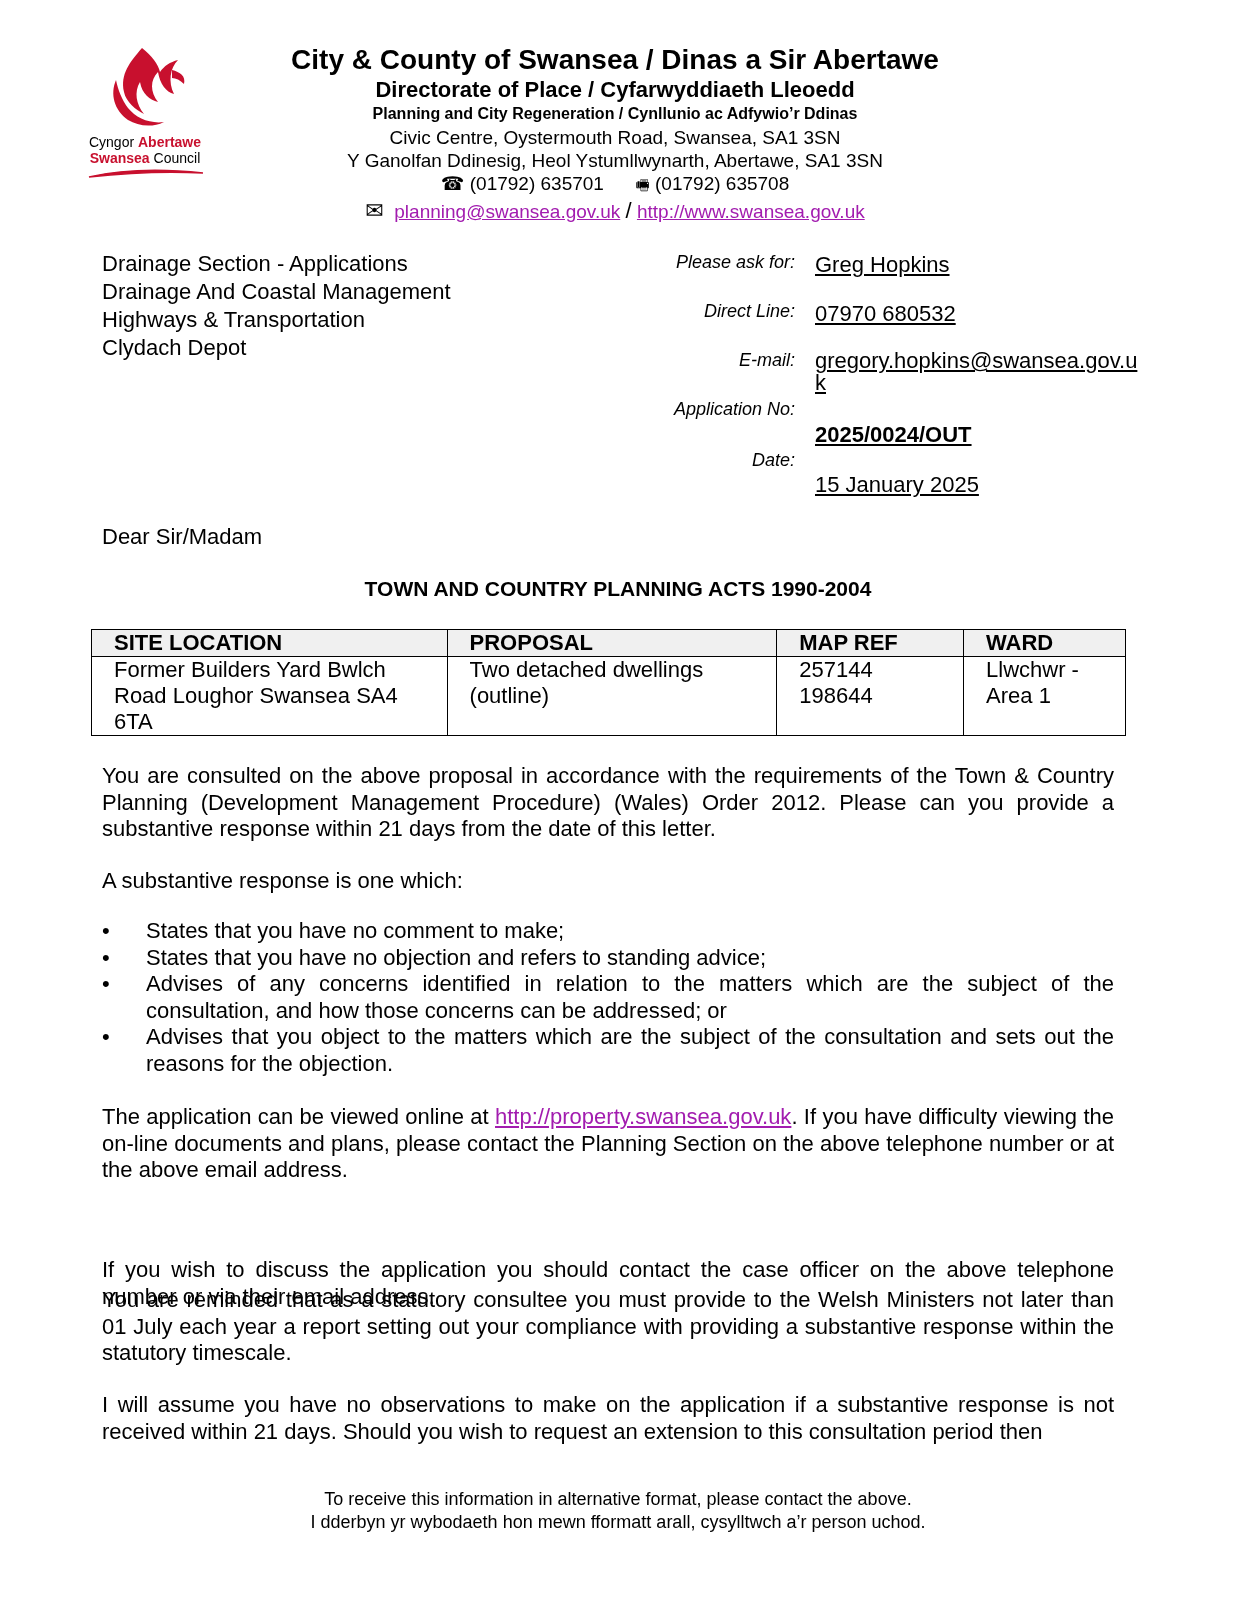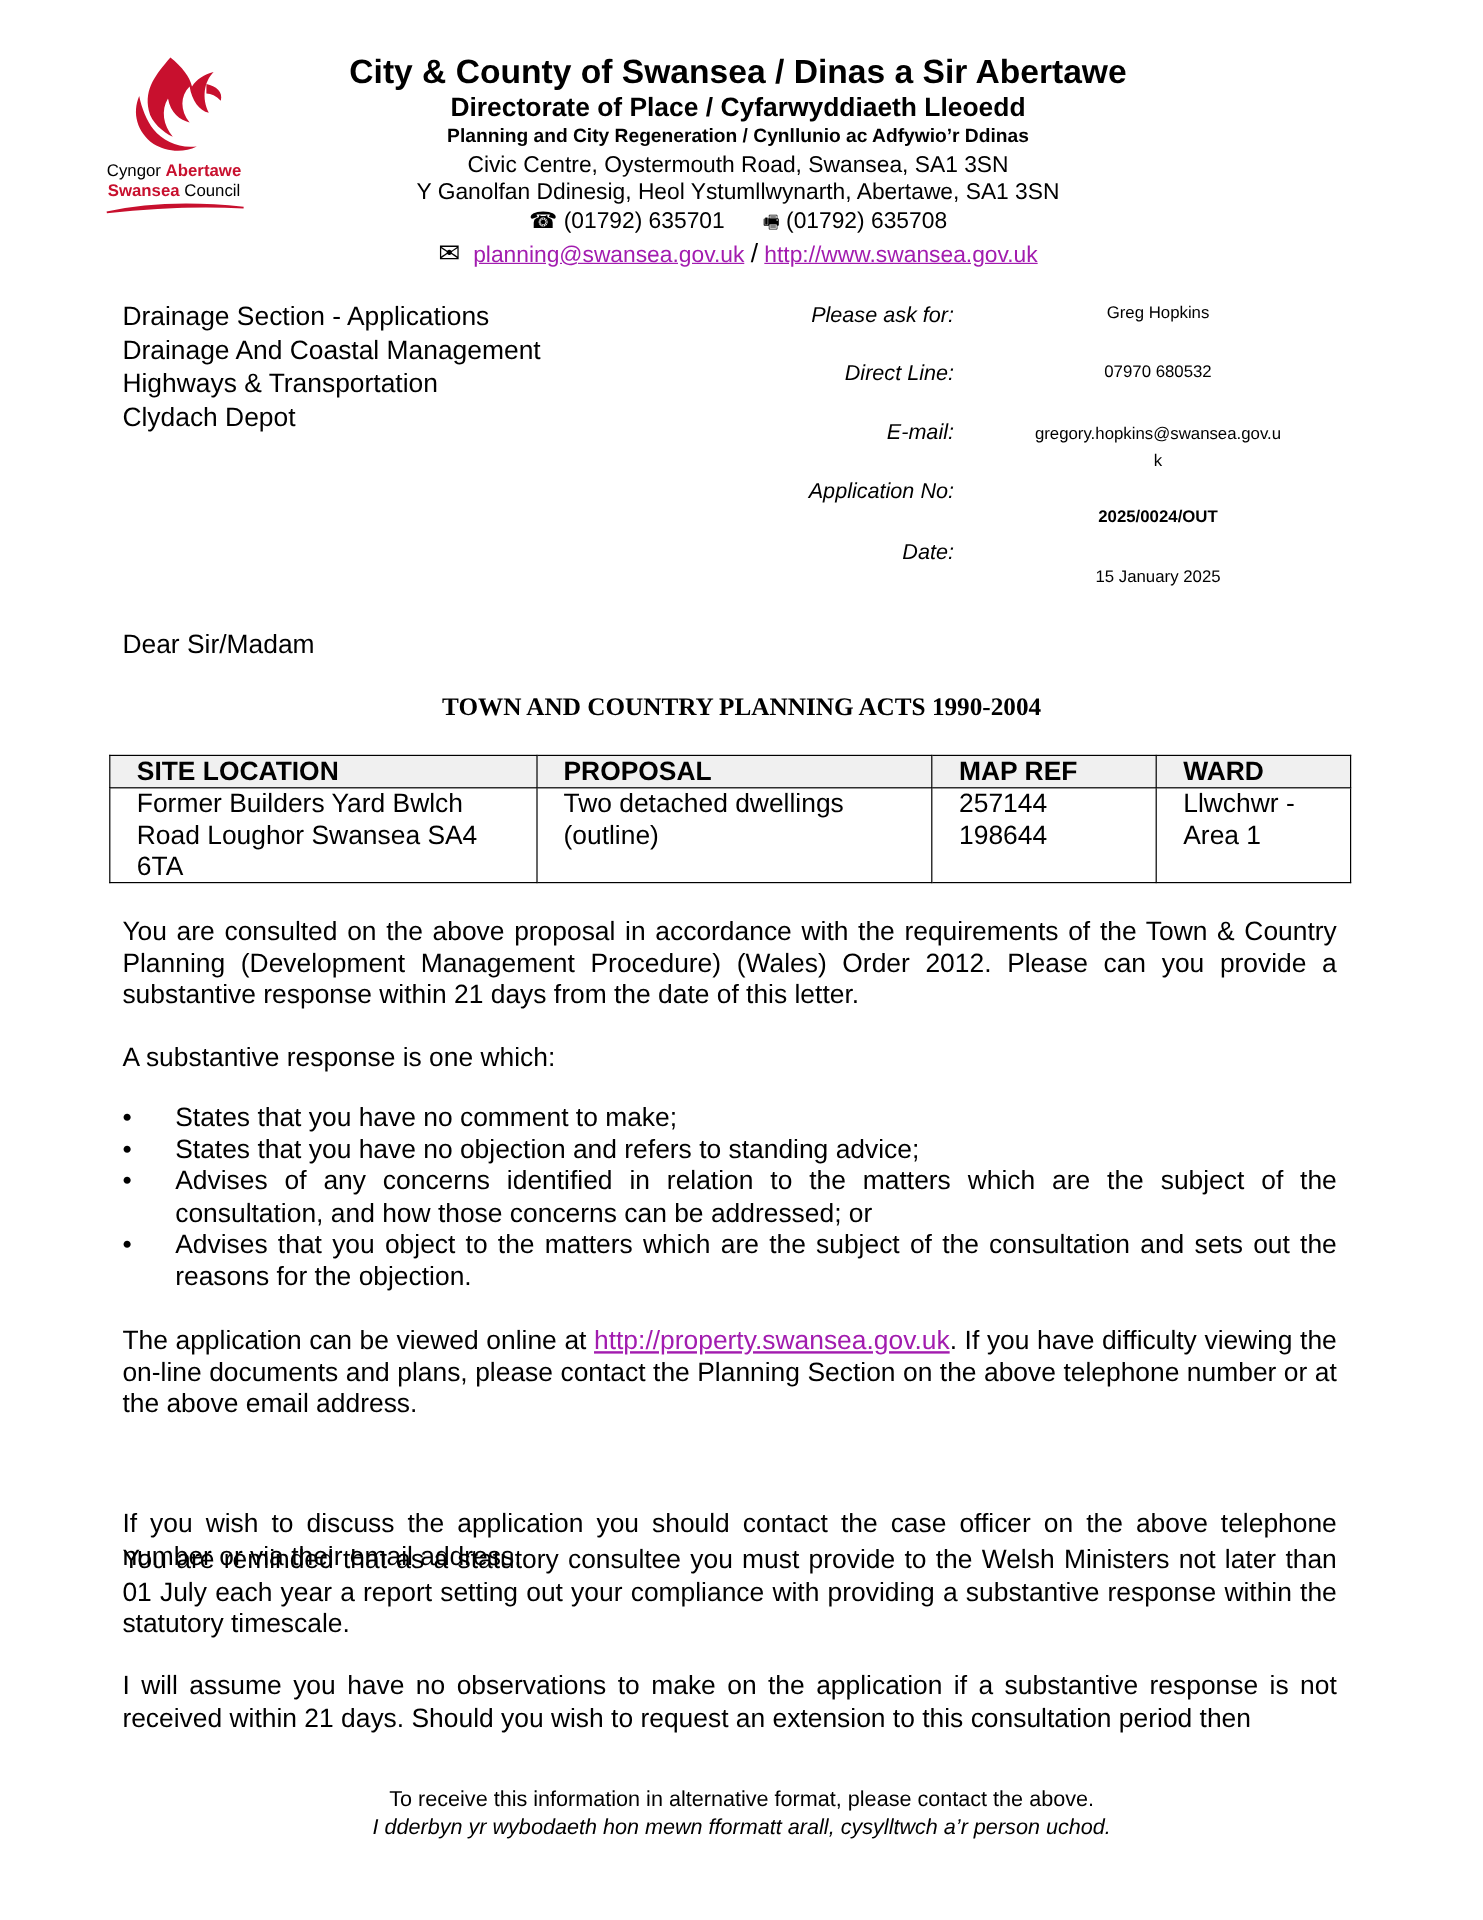--- a/index.html
+++ b/index.html
@@ -13,23 +13,23 @@
   .hdr { left:250px; width:730px; text-align:center; }
   .h1 { top:44px; font-size:28px; font-weight:bold; }
   .h2 { top:77px; font-size:22px; font-weight:bold; }
   .h3 { top:105px; font-size:16px; font-weight:bold; }
   .h4 { font-size:19px; }
   .contact-line { top:172px; font-size:19px; }
   .web-line { top:198px; font-size:19px; }
   a.lnk { color:#a21caf; text-decoration:underline; }
   .addr { left:102px; top:250px; font-size:22px; line-height:28px; }
   .meta-label { left:600px; width:195px; text-align:right; font-style:italic; font-size:18px; }
-  .meta-value { left:815px; width:300px; text-align:center; font-size:14px; }
+  .meta-value { left:815px; width:300px; text-align:left; font-size:22px;text-decoration:underline; }
   .p { left:102px; width:1012px; font-size:22px; line-height:26.5px; text-align:justify; }
-  .title { left:0; width:1236px; text-align:center; top:577px; font-size:21px; font-weight:bold;font-family:Liberation Serif, serif; }
+  .title { left:0; width:1236px; text-align:center; top:577px; font-size:21px; font-weight:bold; }
   table.site { position:absolute; left:91px; top:629px; width:1035px; border-collapse:collapse; font-size:22px; }
   table.site th, table.site td { border:1.5px solid #000; padding:0 22px; vertical-align:top; text-align:left; line-height:26px; }
   table.site th { background:#f0f0f0; font-weight:bold; }
   .bullets { left:102px; width:1012px; top:918px; font-size:22px; line-height:26.5px; }
   .bullet { position:relative; padding-left:44px; text-align:justify; }
   .bullet .dot { position:absolute; left:0; top:0; }
   .footer { left:0; width:1236px; text-align:center; font-size:18px; line-height:23px; }
 </style>
 </head>
 <body>
@@ -126,13 +126,13 @@
 </div>
 
 <div class="abs p" style="top:1104px;">
   <span>The application can be viewed online at </span><a class="lnk">http://property.swansea.gov.uk</a><span>.  If you have difficulty viewing the on-line documents and plans, please contact the Planning Section on the above telephone number or at the above email address.</span>
 </div>
 <div class="abs p" style="top:1209px;margin-top:48px;">If you wish to discuss the application you should contact the case officer on the above telephone number or via their email address.</div>
 <div class="abs p" style="top:1287px;">You are reminded that as a statutory consultee you must provide to the Welsh Ministers not later than 01 July each year a report setting out your compliance with providing a substantive response within the statutory timescale.</div>
 <div class="abs p" style="top:1392px;">I will assume you have no observations to make on the application if a substantive response is not received within 21 days.  Should you wish to request an extension to this consultation period then</div>
 
 <div class="abs footer" style="top:1488px;">To receive this information in alternative format, please contact the above.</div>
-<div class="abs footer" style="top:1511px; font-style:italic;">I dderbyn yr wybodaeth hon mewn fformatt arall, cysylltwch a’r person uchod.</div>
+<div class="abs footer" style="top:1511px; ">I dderbyn yr wybodaeth hon mewn fformatt arall, cysylltwch a’r person uchod.</div>
 
 </body></html>

